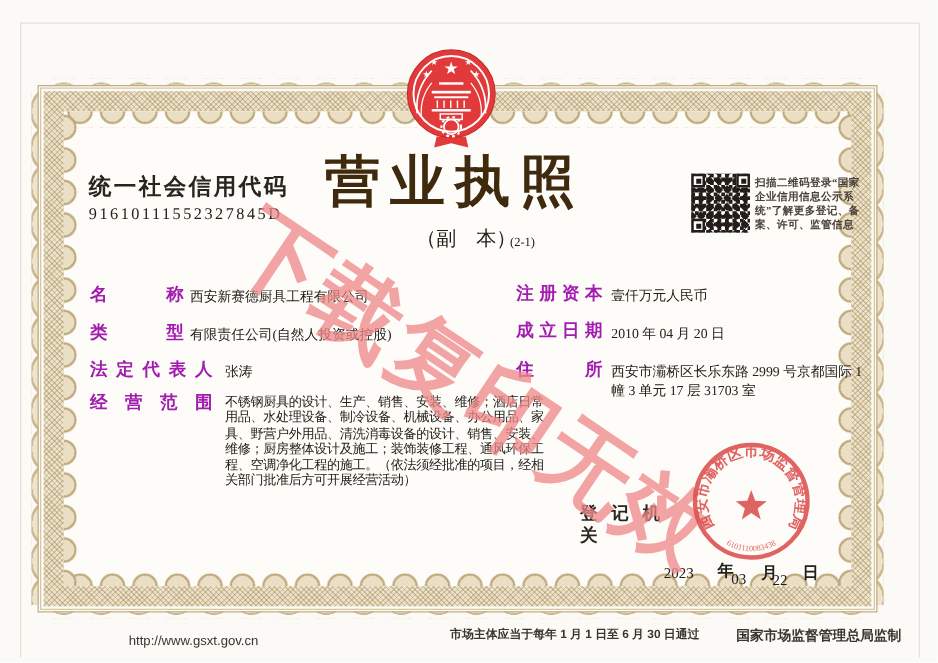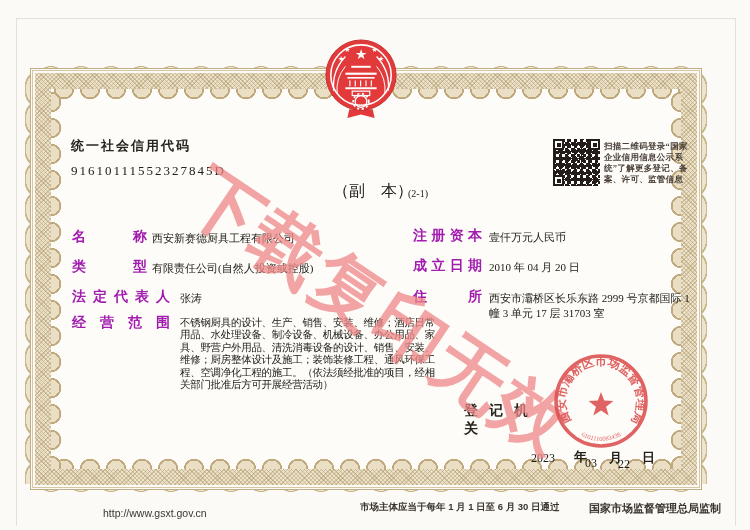--- a/index.html
+++ b/index.html
@@ -50,21 +50,21 @@
 
   
   .watermark{
     position:absolute;left:222px;top:148px;z-index:1;white-space:nowrap;
     font-size:72px;font-weight:700;letter-spacing:2px;color:#ee8787;opacity:.75;
     font-family:"Liberation Sans","DejaVu Sans",sans-serif;
     transform:rotate(34deg);transform-origin:0 0;pointer-events:none;
   }
 
   
-  .credit-label{position:absolute;left:71px;top:137px;font-size:13px;font-weight:700;letter-spacing:2px;color:#28241e;}
+  .credit-label{position:absolute;left:71px;top:137px;font-size:18px;font-weight:700;letter-spacing:2px;color:#28241e;}
   .credit-code{position:absolute;left:71px;top:163px;font-size:13px;letter-spacing:2px;color:#23201a;}
   .title{position:absolute;left:260px;top:116px;font-size:44px;font-weight:900;letter-spacing:8px;color:#3f2a0e;
     font-family:"Liberation Sans","DejaVu Sans",sans-serif;}
   .subtitle{position:absolute;left:333px;top:181px;font-size:16px;color:#23201a;}
   .subtitle .note{font-size:10px;margin-left:-5px;vertical-align:-1px;letter-spacing:0;}
 
   
   .qr{position:absolute;left:553px;top:139px;width:47px;height:47px;background:
     repeating-conic-gradient(from 45deg,#241c18 0 25%,rgba(0,0,0,0) 0 50%) 1px 2px/7px 7px,
     repeating-conic-gradient(#241c18 0 25%,#ffffff 0 50%) 0 0/6px 6px;}
@@ -158,20 +158,21 @@
     <circle cx="40" cy="69" r="6" fill="none" stroke="#ffffff" stroke-width="1.4"></circle>
     <circle cx="40" cy="69" r="8" fill="none" stroke="#ffffff" stroke-width="1.8" stroke-dasharray="2.2 2.6"></circle>
     <path d="M12,58 Q10,38 24,23" fill="none" stroke="#ffffff" stroke-width="1.4"></path>
     <path d="M15.5,61 Q14,45 24,33" fill="none" stroke="#ffffff" stroke-width="1"></path>
     <path d="M68,58 Q70,38 56,23" fill="none" stroke="#ffffff" stroke-width="1.4"></path>
     <path d="M64.5,61 Q66,45 56,33" fill="none" stroke="#ffffff" stroke-width="1"></path>
   </svg>
 
   <div class="credit-label">统一社会信用代码</div>
   <div class="credit-code">91610111552327845D</div>
+  <div class="title">营业执照</div>
   <div class="subtitle">
     <span>（副　本）</span><span class="note">(2-1)</span>
   </div>
 
   <div class="qr">
     <span class="finder f-tl"></span>
     <span class="finder f-tr"></span>
     <span class="finder f-bl"></span>
   </div>
   <div class="qr-caption">扫描二维码登录“国家企业信用信息公示系统”了解更多登记、备案、许可、监管信息</div>

